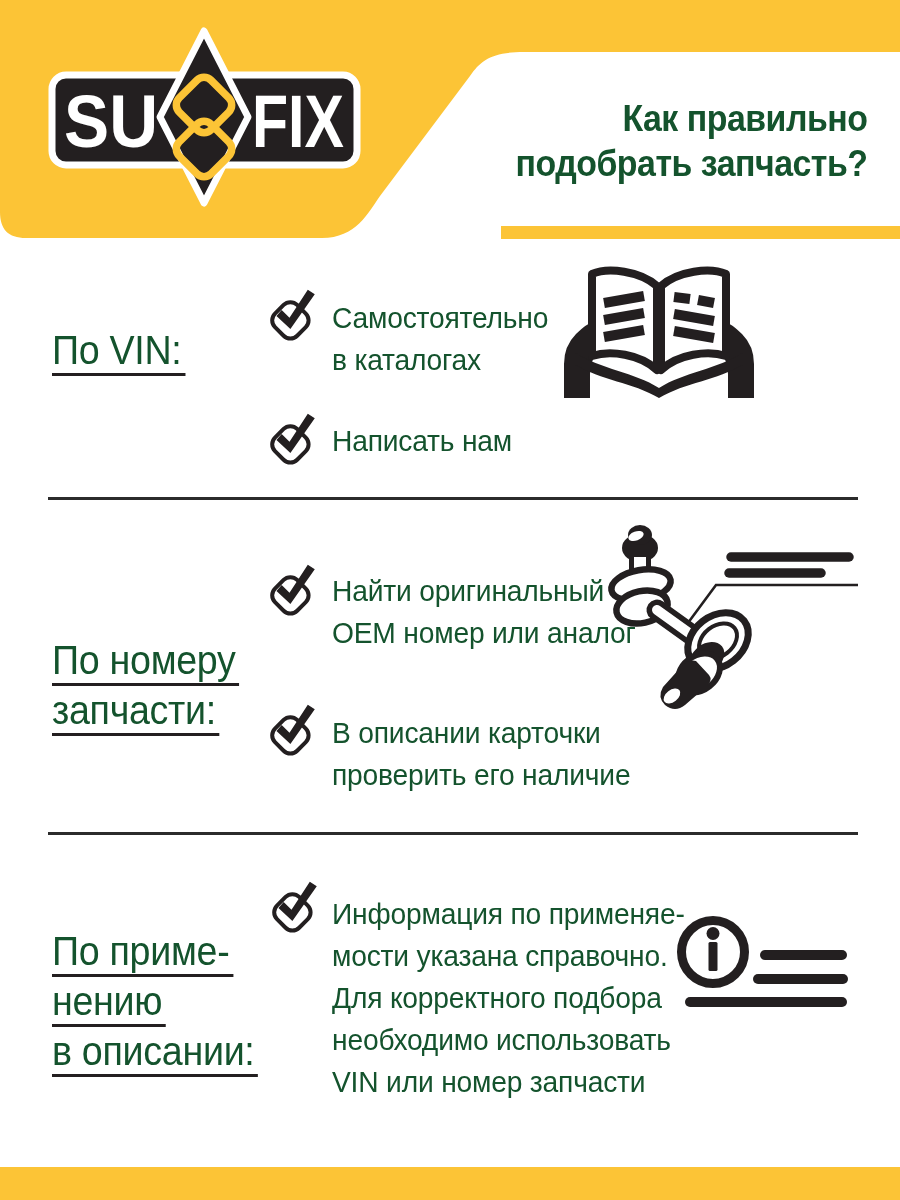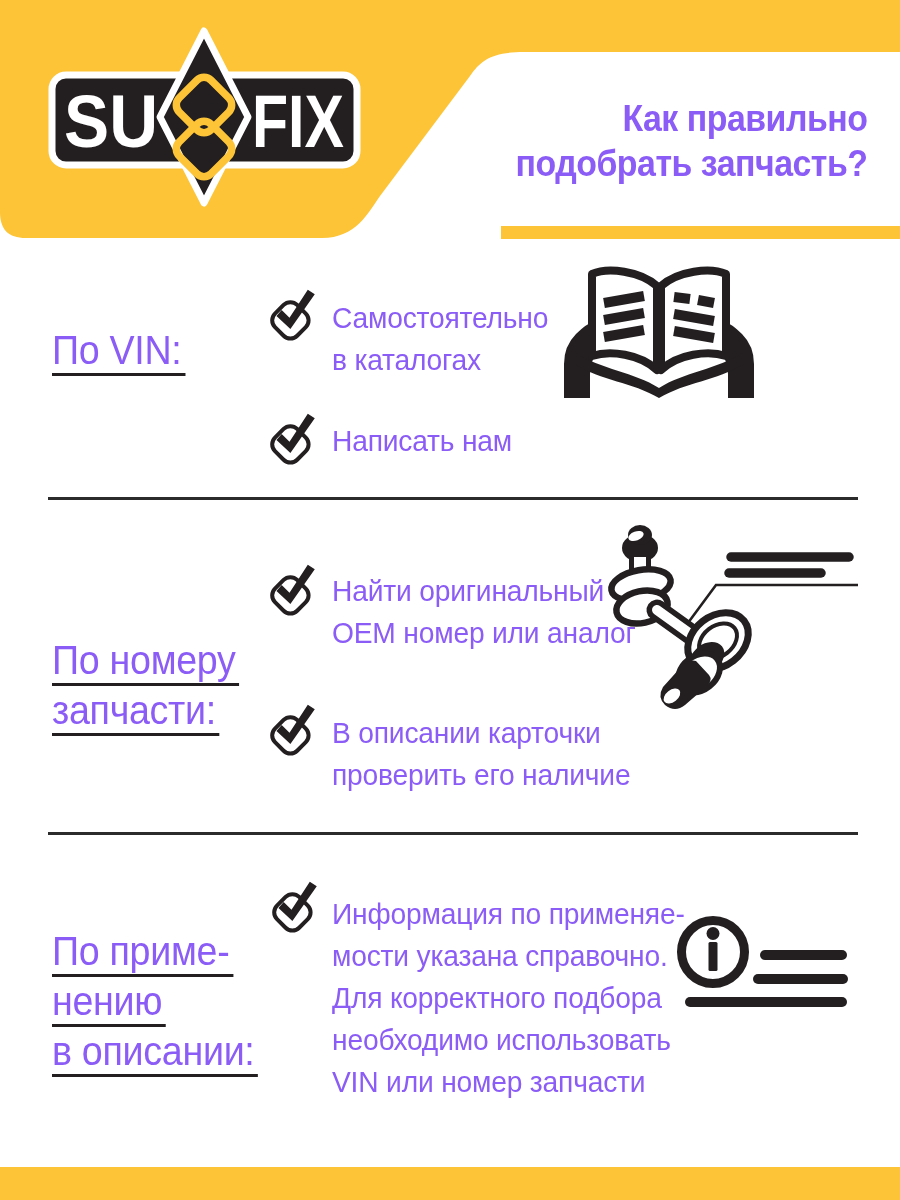--- a/index.html
+++ b/index.html
@@ -1,17 +1,17 @@
 <!DOCTYPE html>
 <html><head>
 <meta charset="utf-8">
 <style>
   html,body{margin:0;padding:0;background:#e8e8e8;}
   .page{position:relative;width:900px;height:1200px;background:#ffffff;overflow:hidden;
-        font-family:"Liberation Sans","DejaVu Sans",sans-serif;color:#8b5cf6;margin:0 auto;}
+        font-family:"Liberation Sans","DejaVu Sans",sans-serif;color:#14532d;margin:0 auto;}
   .abs{position:absolute;}
   svg{display:block;}
 
   
   .hdr-svg{position:absolute;left:0;top:0;}
   .title{position:absolute;top:96px;right:33px;text-align:right;font-weight:bold;
          font-size:36px;line-height:45px;letter-spacing:-0.5px;
          transform:scaleX(0.94);transform-origin:100% 0;}
 
   

